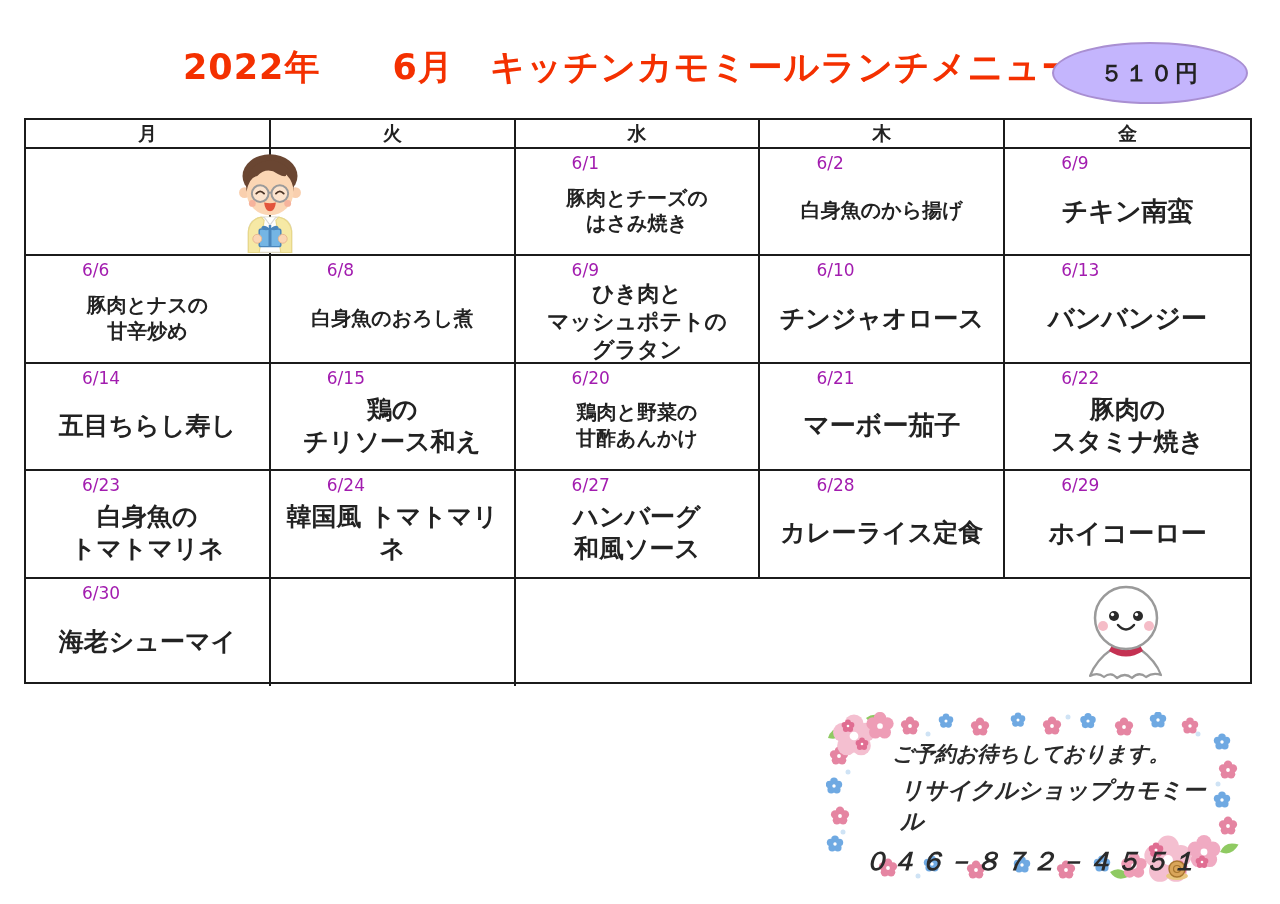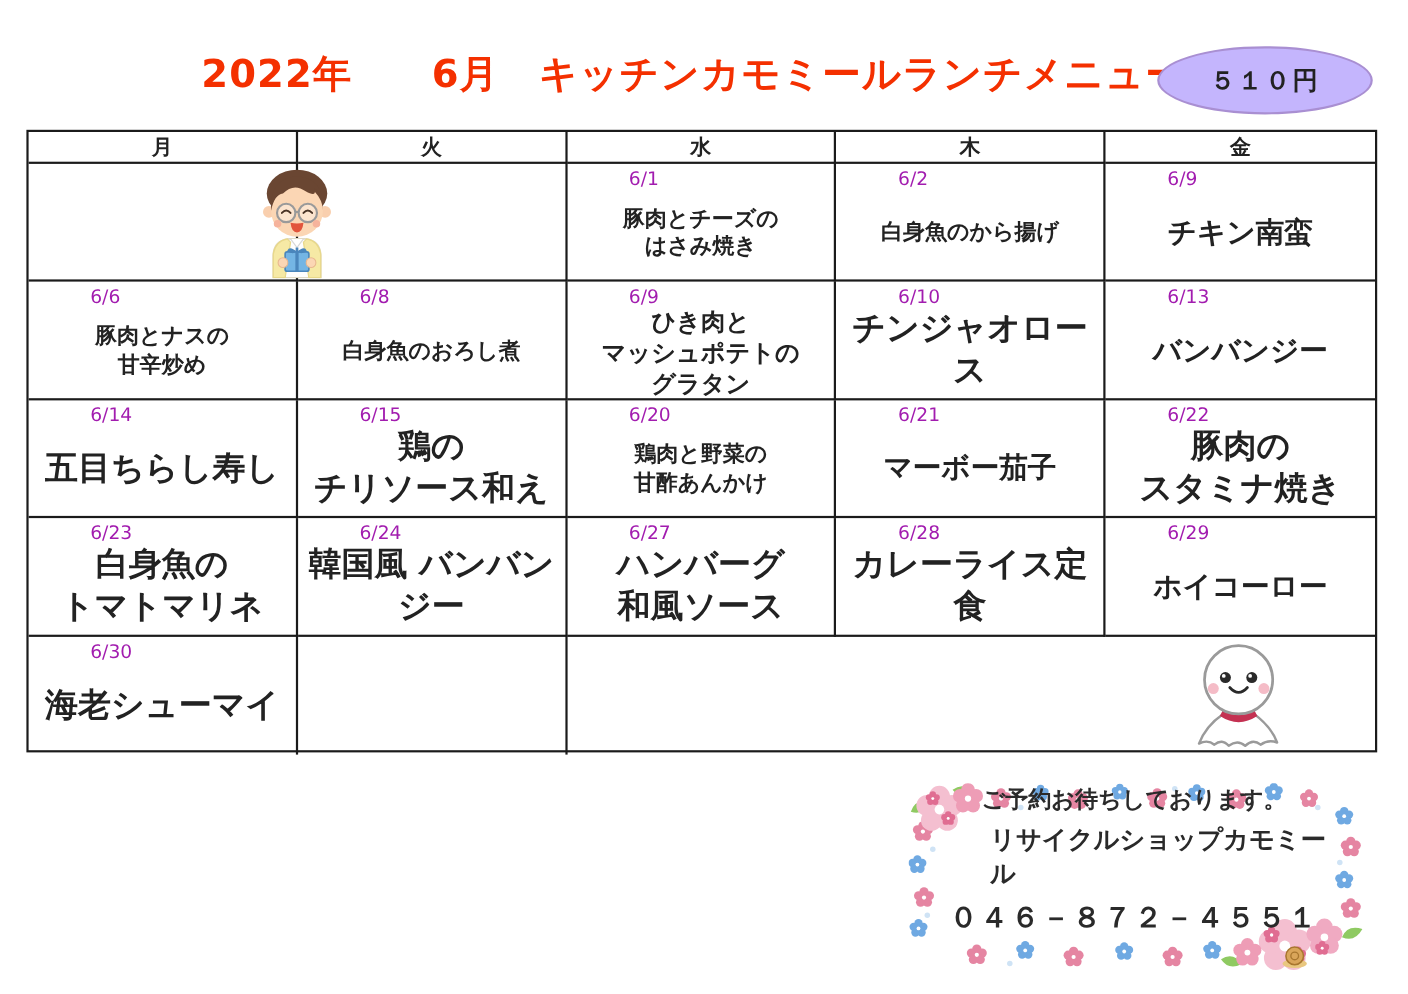--- a/index.html
+++ b/index.html
@@ -35,34 +35,34 @@
   .cell{position:relative;display:flex;flex-direction:column;}
   .cell .date{
     padding:5px 0 0 56px;font-size:17px;color:#a21caf;line-height:1.1;height:24px;
   }
   .cell .menu{
     flex:1;display:flex;align-items:center;justify-content:center;text-align:center;
     white-space:pre-line;font-weight:bold;color:#222;line-height:1.28;padding:0 4px 10px 4px;
   }
   .fs-s{font-size:22px;}
   .fs-m{font-size:20px;}
-  .fs-l{font-size:30px;}
+  .fs-l{font-size:25px;}
   .fs-xl{font-size:26px;font-family:Liberation Serif, serif;}
   .fs-xxl{font-size:31px;letter-spacing:2px;}
   
   .teacher{position:absolute;left:216px;top:146px;width:108px;height:107px;}
   .teru{position:absolute;left:1070px;top:582px;width:112px;height:102px;}
   
   .footer-note{
     position:absolute;left:826px;top:712px;width:414px;height:170px;background:#fff;
   }
   .footer-note svg.frame{position:absolute;left:0;top:0;width:100%;height:100%;}
   .footer-text{
-    position:absolute;left:30px;top:11px;width:350px;height:118px;
-    display:flex;flex-direction:column;align-items:center;justify-content:center;gap:7px;
+    position:absolute;left:30px;top:38px;width:350px;height:118px;
+    display:flex;flex-direction:column;align-items:center;justify-content:center;gap:7px;font-style:italic;
   }
   .footer-text .l1{font-size:21px;font-weight:bold;color:#2a2a2a;}
   .footer-text .l2{font-size:23px;font-weight:bold;color:#2a2a2a;margin-left:44px;}
   .footer-text .l3{font-size:26px;font-weight:bold;color:#2a2a2a;letter-spacing:2px;}
 </style>
 </head>
 <body>
 
 <div class="page">
 
@@ -155,21 +155,21 @@
       <div class="menu fs-l">豚肉の
 スタミナ焼き</div>
     </div>
       <div class="cell">
       <div class="date">6/23</div>
       <div class="menu fs-l">白身魚の
 トマトマリネ</div>
     </div>
       <div class="cell">
       <div class="date">6/24</div>
-      <div class="menu fs-l">韓国風 バンバンジー</div>
+      <div class="menu fs-l">韓国風 トマトマリネ</div>
     </div>
       <div class="cell">
       <div class="date">6/27</div>
       <div class="menu fs-l">ハンバーグ
 和風ソース</div>
     </div>
       <div class="cell">
       <div class="date">6/28</div>
       <div class="menu fs-l">カレーライス定食</div>
     </div>

